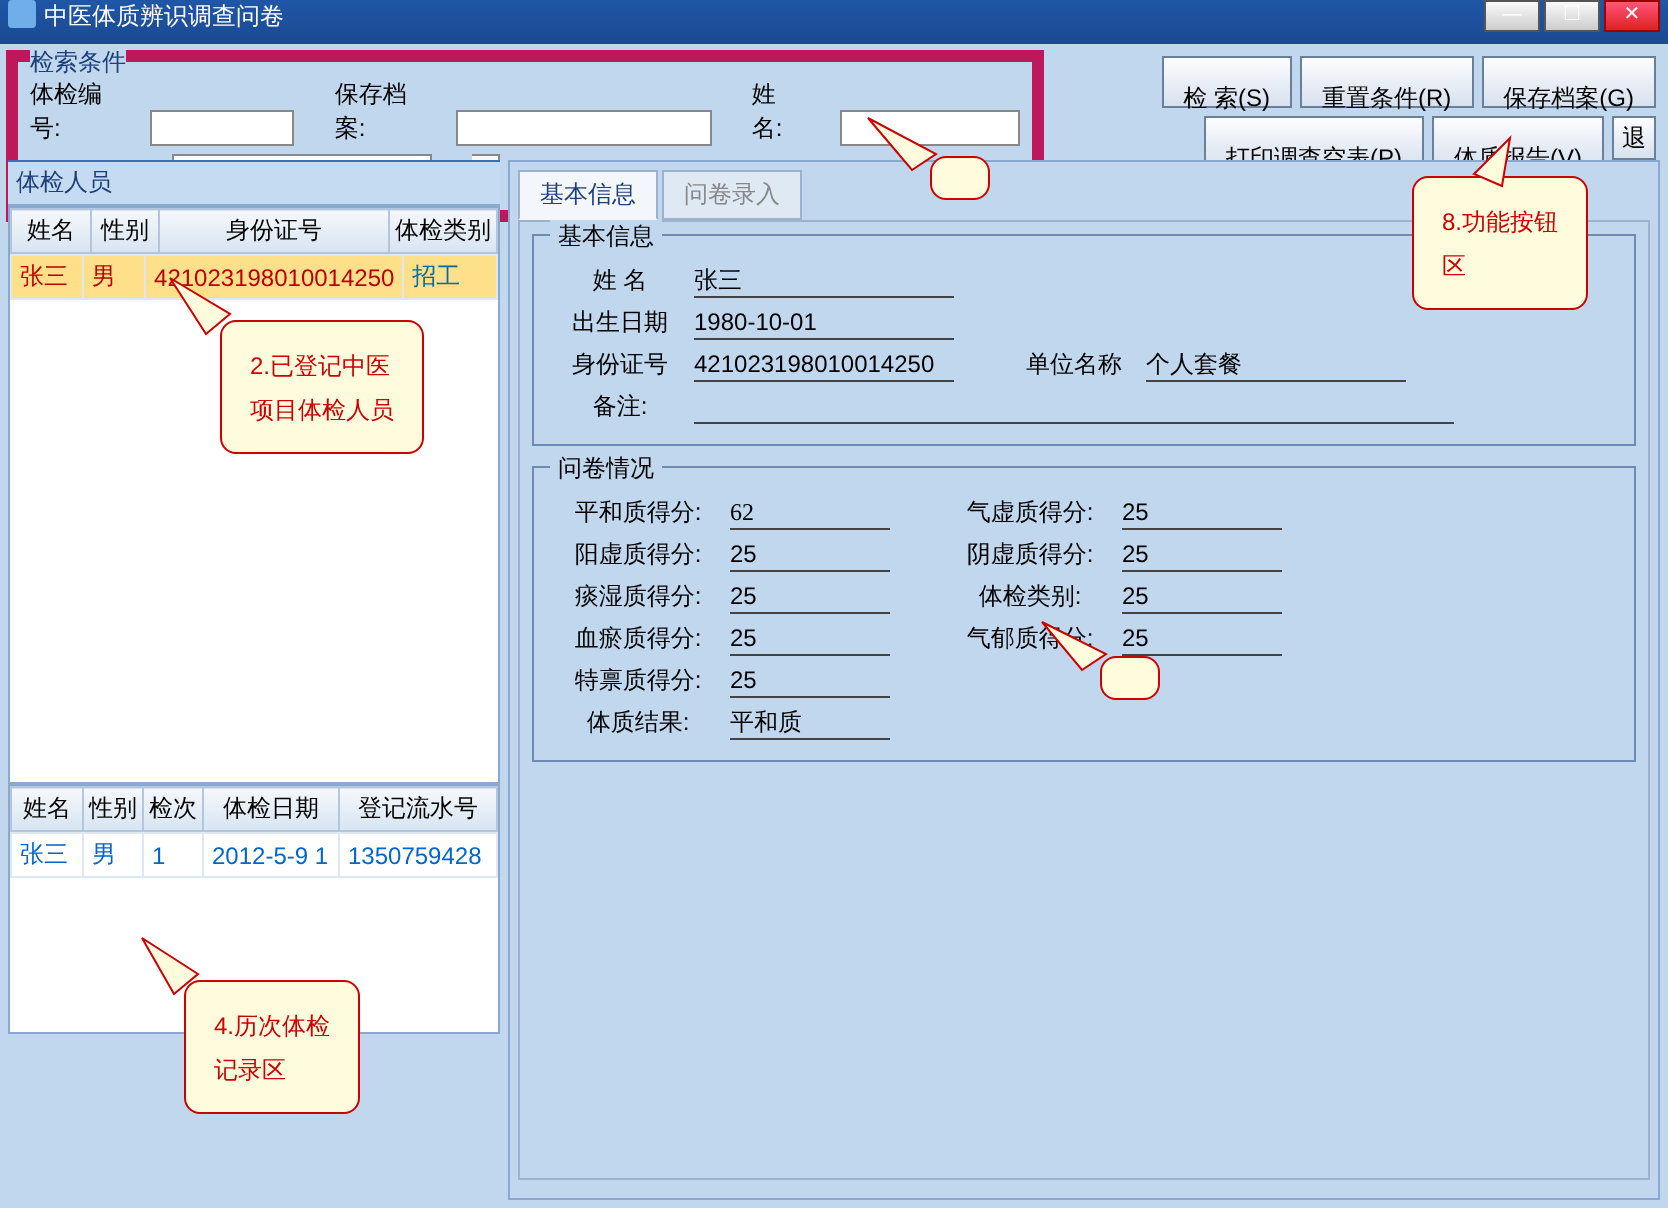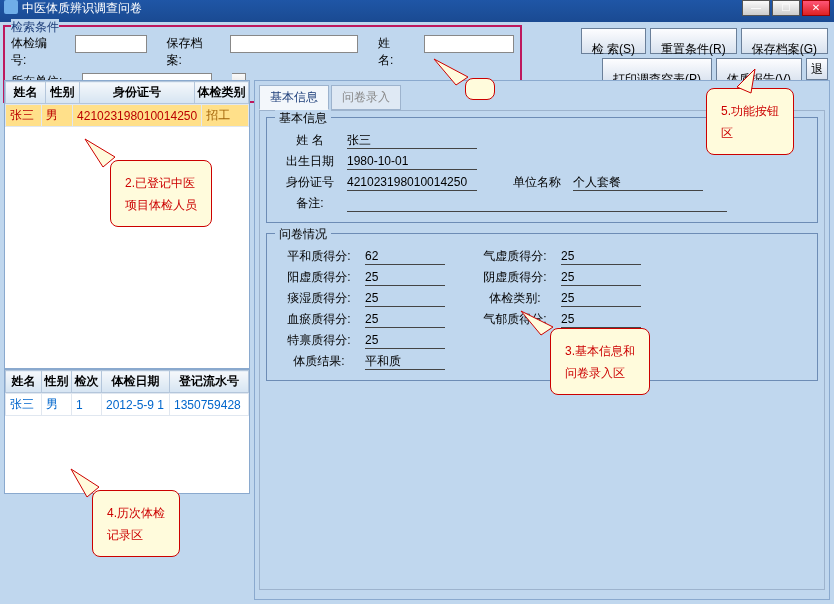--- a/index.html
+++ b/index.html
@@ -2,32 +2,32 @@
 <html><head>
 <meta charset="utf-8">
 <style>
 * { box-sizing: border-box; margin: 0; padding: 0; font-family: "SimSun", sans-serif; font-size: 12px; }
 body { background: #c0d7ee; width: 834px; height: 604px; overflow: hidden; position: relative; }
 .titlebar { height: 22px; background: linear-gradient(#1f56a6,#1a4a92); display: flex; color: #fff; padding: 0 4px; }
 .titlebar .icon { width: 14px; height: 14px; background: #6faee8; border-radius: 2px; margin-right: 4px; }
 .titlebar .spacer { flex: 1; }
 .winbtn { width: 28px; height: 16px; margin-left: 2px; background: linear-gradient(#fafafa,#ccc); border: 1px solid #555; text-align: center; line-height: 13px; font-size: 10px; cursor: pointer; }
 .winbtn.close { background: linear-gradient(#f57,#d22); color: #fff; border-color: #900; }
-.search-group { border: 2px solid #be185d; margin: 3px; padding: 4px 6px 6px; position: relative; background: #c0d7ee; }
-.search-row { display: flex; align-items: flex-start; gap: 20px; margin: 4px 0; }
+.search-group { border: 6px solid #be185d; margin: 3px; padding: 4px 6px 6px; position: relative; background: #c0d7ee; }
+.search-row { display: flex; align-items: flex-end; gap: 20px; margin: 4px 0; }
 .search-row label { color: #000; }
 .search-row input { height: 18px; border: 1px solid #888; padding: 0 2px; }
 .topbuttons { position: absolute; top: 28px; right: 6px; display: flex; flex-wrap: wrap; width: 300px; gap: 4px; justify-content: flex-end; }
 .btn { height: 22px; padding: 12px 10px; border: 1px solid #6a7f99; background: linear-gradient(#fdfdff,#d7e1ee); cursor: pointer; }
 .left-col { position: absolute; top: 80px; left: 4px; width: 246px; }
 .right-col { position: absolute; top: 80px; left: 254px; right: 4px; bottom: 4px; background: #c0d7ee; border: 1px solid #8aa9ce; }
 .panel-title { color: #1e3f7a; font-weight: normal; border-top: 1px solid #3a70b4; border-bottom: 1px solid #8aa9ce; background: #c5dbf1; padding: 2px 4px; }
 .grid { background: #fff; border: 1px solid #8aa9ce; }
 .grid table { width: 100%; border-collapse: collapse; }
-.grid th { background: linear-gradient(#f5f8fb,#d6e4f2); border: 1px solid #b4c6db; padding: 2px; font-weight: bold; }
+.grid th { background: linear-gradient(#f5f8fb,#d6e4f2); border: 1px solid #b4c6db; padding: 2px; font-weight: normal; }
 .grid td { border: 1px solid #e0e7f0; padding: 2px 4px; color: #000; }
 .grid .sel td { background: #ffe08a; }
 .grid .body { height: 264px; overflow: auto; background: #fff; }
 .grid .body2 { height: 100px; overflow: auto; background: #fff; }
 .tabs { display: flex; margin: 4px 4px 0; }
 .tab { padding: 3px 10px; border: 1px solid #9db3cd; background: #dfe9f4; margin-right: 2px; color: #888; }
 .tab.active { background: #f3f7fb; color: #1e3f7a; border-bottom-color: #f3f7fb; }
 .tabbody { border: 1px solid #9db3cd; margin: 0 4px 4px; background: #c0d7ee; padding: 6px; height: 480px; }
 .fieldset { border: 1px solid #6d8cb5; margin-bottom: 10px; padding: 10px 12px 6px; background: #c0d7ee; position: relative; }
 .fieldset legend { position: absolute; top: -8px; left: 8px; background: #c0d7ee; padding: 0 4px; color: #000; }
@@ -70,39 +70,40 @@
 <div class="topbuttons">
   <button class="btn">检    索(S)</button>
   <button class="btn">重置条件(R)</button>
   <button class="btn">保存档案(G)</button>
   <button class="btn">打印调查空表(P)</button>
   <button class="btn">体质报告(V)</button>
   <button class="btn" style="padding:0 4px">退</button>
 </div>
 
 <div class="left-col">
+  <div class="panel-title">体检人员</div>
   <div class="grid">
     <table>
       <tbody>
           <tr>
         <th style="width:40px">姓名</th>
         <th style="width:34px">性别</th>
         <th>身份证号</th>
         <th style="width:54px">体检类别</th>
       </tr>
     </tbody>
       </table>
     <div class="body">
       <table>
         <tbody>
             <tr class="sel">
           <td style="width:40px;color:#b00">张三</td>
           <td style="width:34px;color:#b00">男</td>
           <td style="color:#b00">421023198010014250</td>
-          <td style="width:54px;color:#a16207">招工</td>
+          <td style="width:54px;color:#0369a1">招工</td>
         </tr>
       </tbody>
         </table>
     </div>
   </div>
 
   <div class="grid">
     <table>
       <tbody>
           <tr>
@@ -155,21 +156,21 @@
       <div class="frow">
         <label>备注:</label>
         <input class="uval" style="width: 380px;" value="">
       </div>
     </div>
 
     <div class="fieldset">
       <legend>问卷情况</legend>
       <div class="frow">
         <label style="width:80px">平和质得分:</label>
-        <input class="uval" style="width: 80px;" value="62">
+        <input class="uval" style="width: 80px; font-family: Liberation Serif, serif;" value="62">
         <label class="col2" style="width:80px">气虚质得分:</label>
         <input class="uval" style="width: 80px;" value="25">
       </div>
       <div class="frow">
         <label style="width:80px">阳虚质得分:</label>
         <input class="uval" style="width: 80px;" value="25">
         <label class="col2" style="width:80px">阴虚质得分:</label>
         <input class="uval" style="width: 80px;" value="25">
       </div>
       <div class="frow">
@@ -205,29 +206,27 @@
   <svg style="top:-22px;left:-26px" width="36" height="30">
       <polygon points="0,0 30,18 18,28" fill="#fffbdc" stroke="#c00"></polygon>
     </svg>
   <span style="white-space:pre-line">2.已登记中医
 项目体检人员</span>
 </div>
 <div class="callout" style="top:328px;left:550px">
   <svg style="top:-18px;left:-30px" width="38" height="26">
       <polygon points="0,0 32,16 20,24" fill="#fffbdc" stroke="#c00"></polygon>
     </svg>
-  <span style="white-space:pre-line">3.基本信息和
-问卷录入区</span>
 </div>
 <div class="callout" style="top:490px;left:92px">
   <svg style="top:-22px;left:-22px" width="34" height="30">
       <polygon points="0,0 28,18 16,28" fill="#fffbdc" stroke="#c00"></polygon>
     </svg>
   <span style="white-space:pre-line">4.历次体检
 记录区</span>
 </div>
 <div class="callout" style="top:88px;left:706px">
   <svg style="top:-20px;left:30px" width="32" height="26">
       <polygon points="18,0 0,18 14,24" fill="#fffbdc" stroke="#c00"></polygon>
     </svg>
-  <span style="white-space:pre-line">5.功能按钮
+  <span style="white-space:pre-line">8.功能按钮
 区</span>
 </div>
 
 </body></html>

